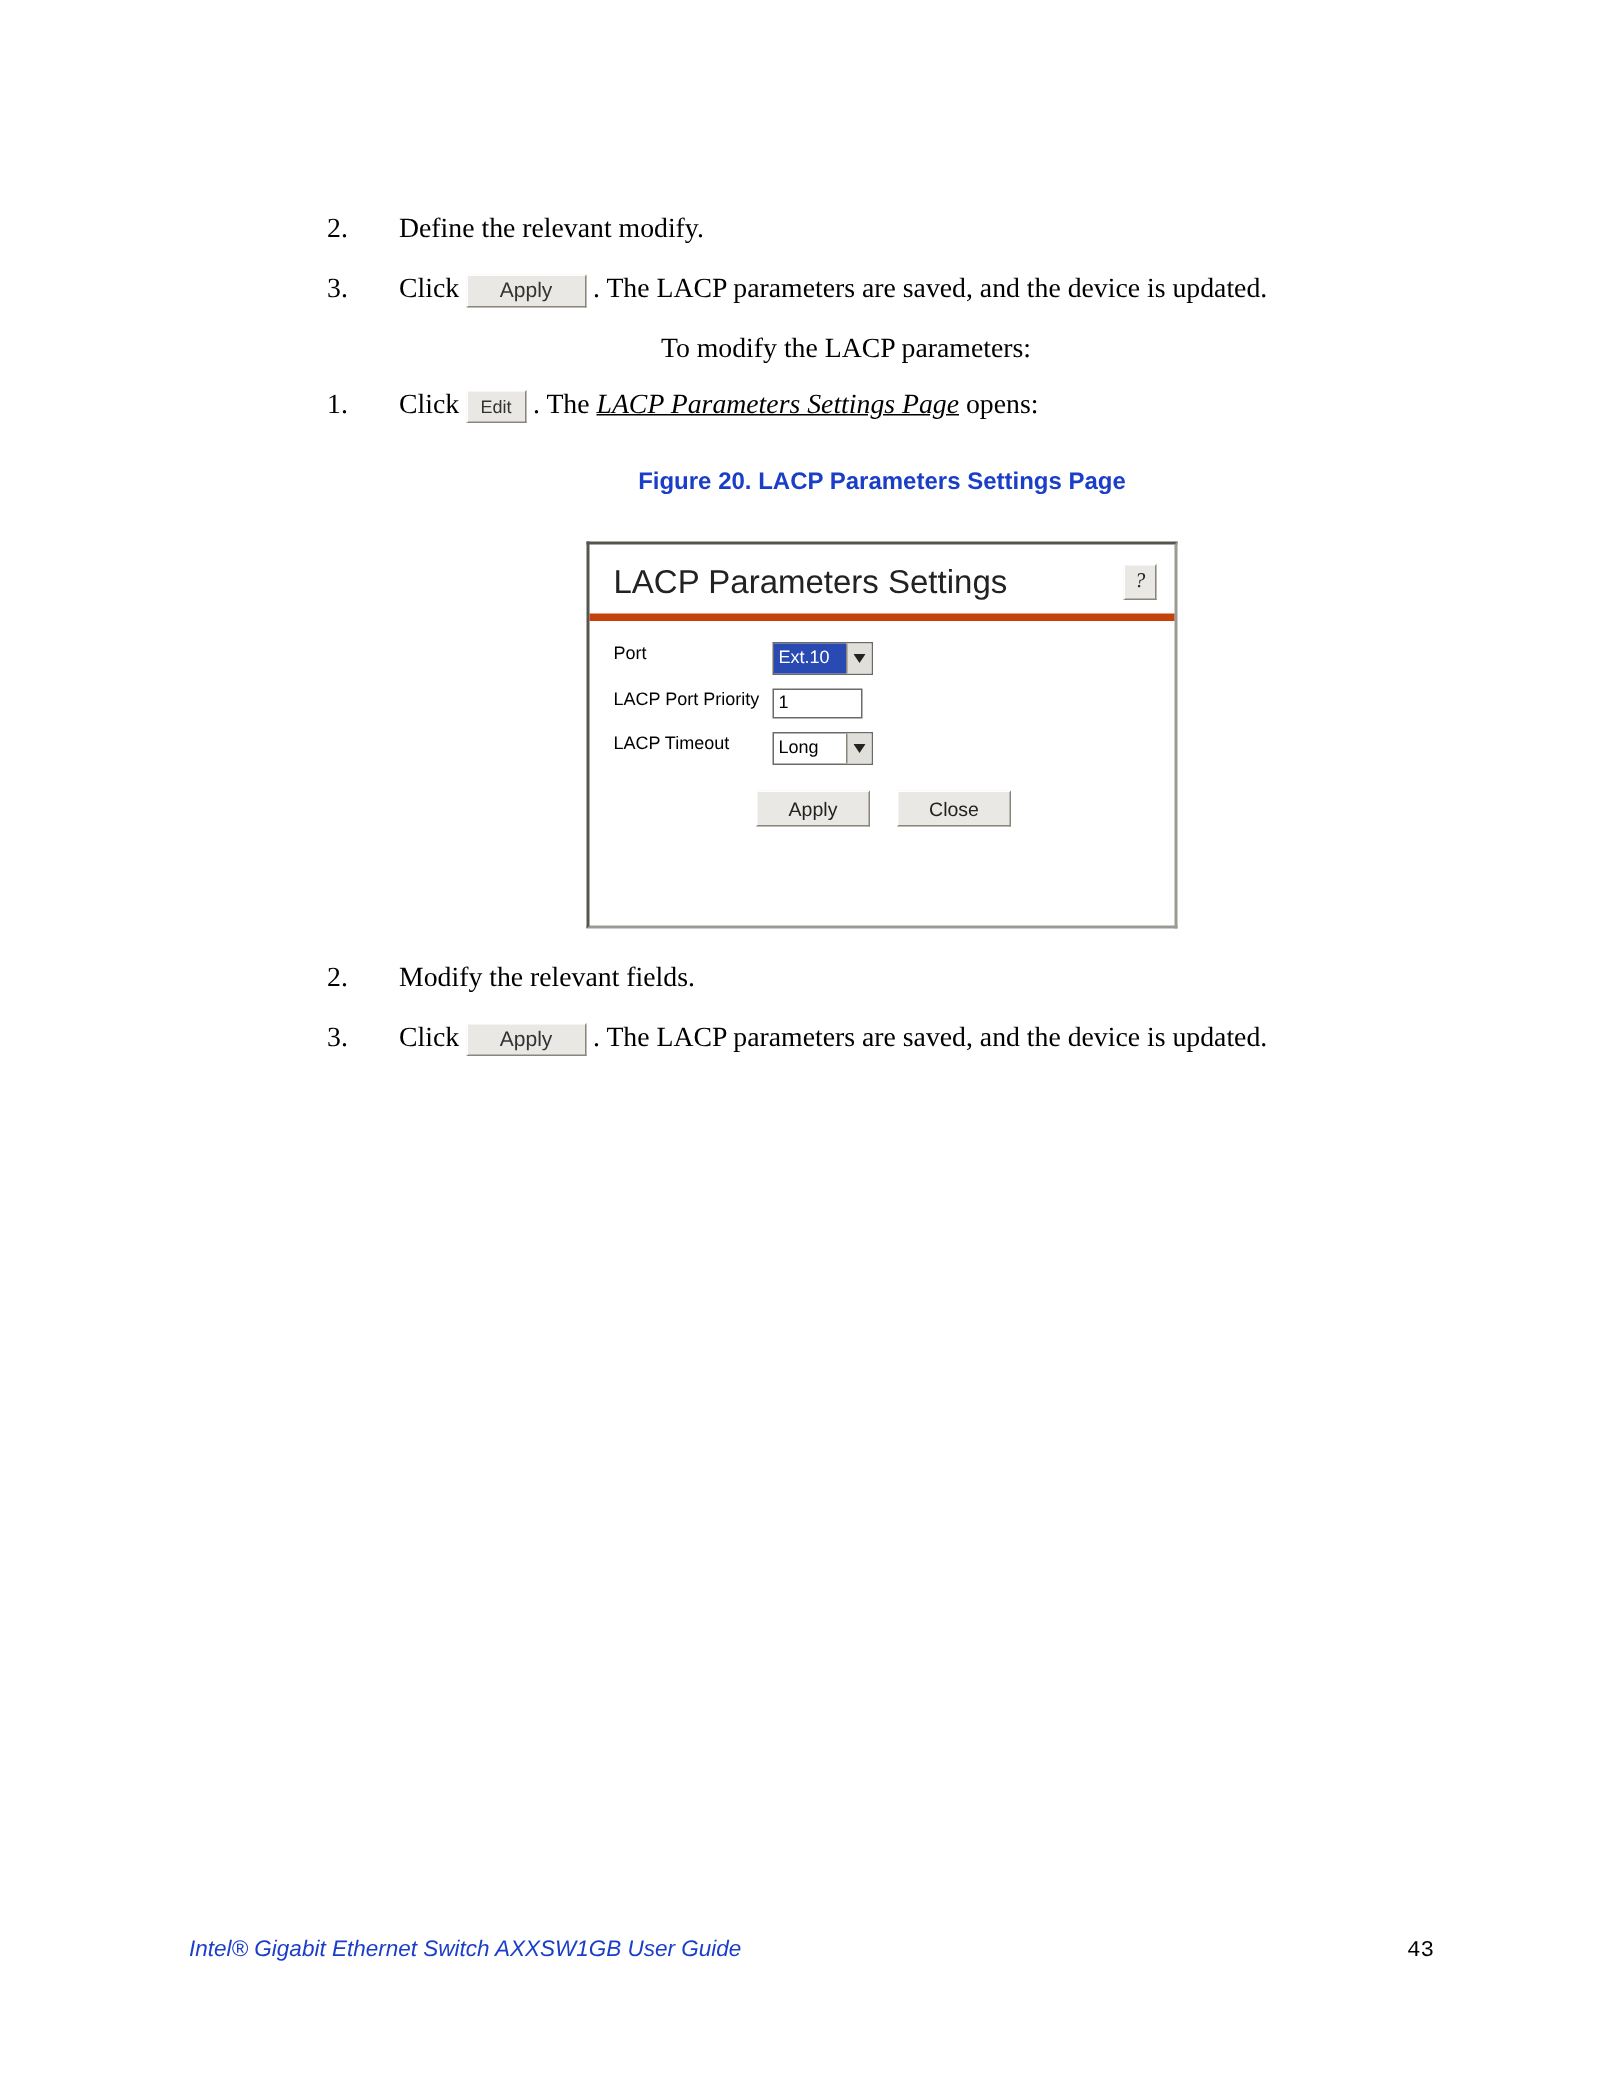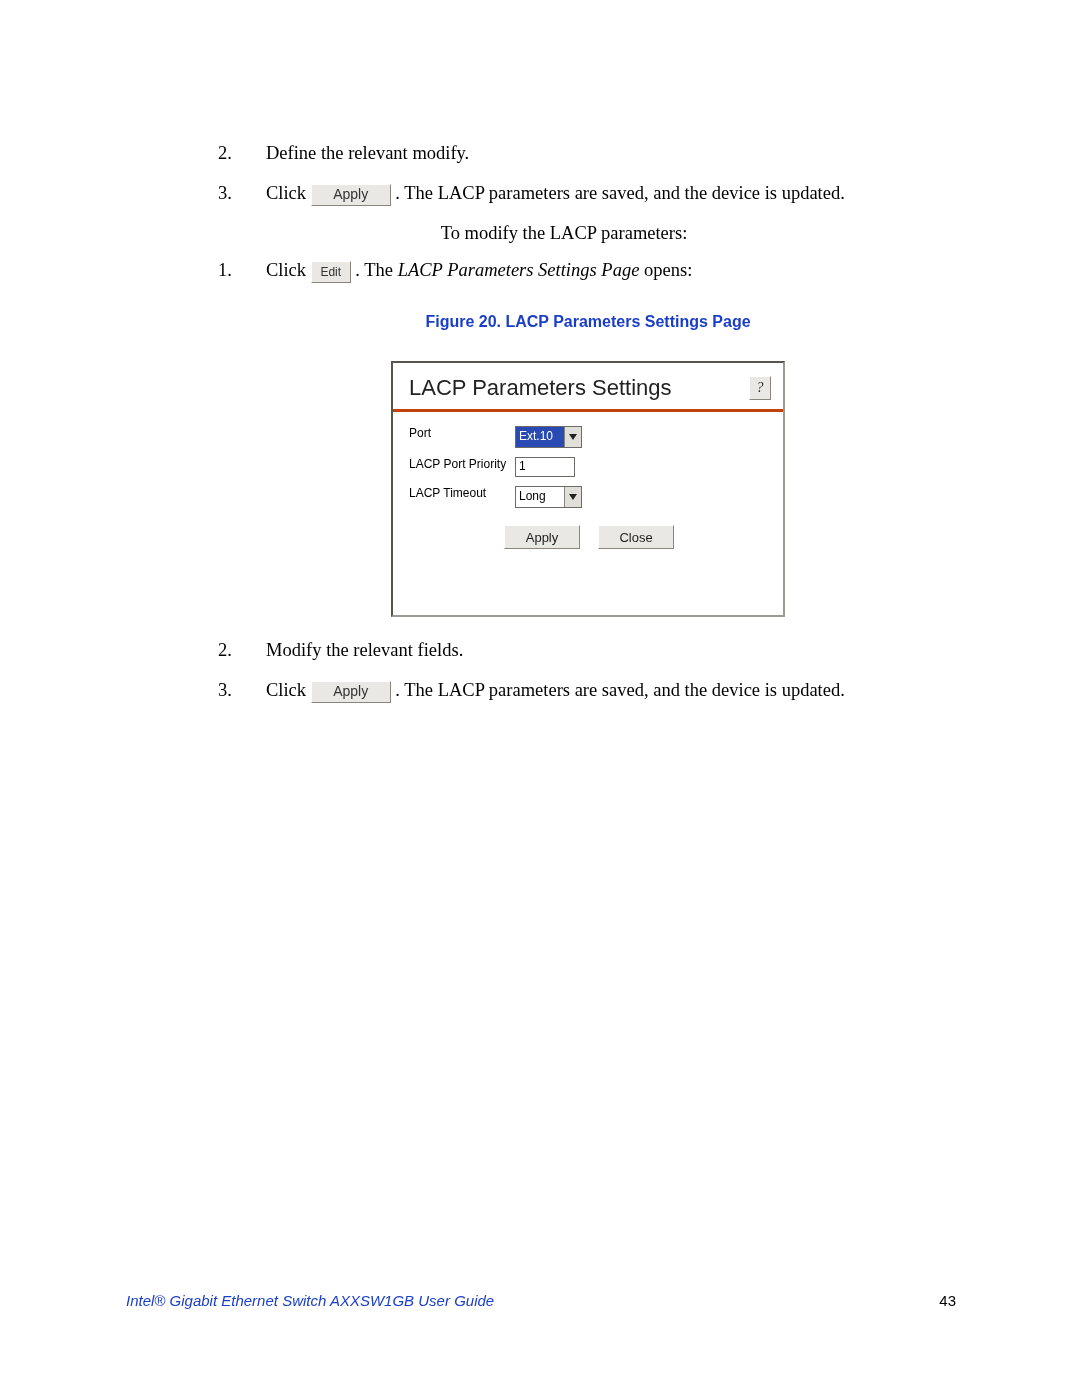--- a/index.html
+++ b/index.html
@@ -56,21 +56,21 @@
     padding: 0 8px;
   }
   .ui-btn.apply { width: 80px; }
   .ui-btn.edit  { width: 40px; font-size: 12px; text-align: center; }
   .unindented {
     margin-left: -48px;
     margin-top: 10px;
     margin-bottom: 10px;
     justify-content: center;
   }
-  .italic { font-style: italic; }
+  .italic { font-style: italic; text-decoration: underline; }
   .figure-caption {
     text-align: center;
     color: #1a3ec7;
     font-family: Arial, Helvetica, sans-serif;
     font-weight: bold;
     font-size: 16px;
     margin: 28px 0 30px 0;
   }
   
   .dialog {
@@ -80,21 +80,21 @@
     border-top-color: #58554f;
     border-left-color: #58554f;
     background: #fff;
     font-family: Arial, Helvetica, sans-serif;
   }
   .dialog-header {
     display: flex;
     align-items: center;
     justify-content: space-between;
     padding: 12px 12px 8px 16px;
-    border-bottom: 3px solid #c2410c;
+    border-bottom: 5px solid #c2410c;
   }
   .dialog-title {
     font-size: 22px;
     color: #222;
   }
   .help-btn {
     width: 20px; height: 22px;
     display: inline-flex; align-items: center; justify-content: center;
     background: #e9e8e4;
     border: 1px solid #8a867d;
@@ -172,21 +172,21 @@
     align-items: baseline;
     font-family: Arial, Helvetica, sans-serif;
     font-style: italic;
     color: #1a3ec7;
     font-size: 15px;
     gap: 46px;
   }
   .footer .pgnum {
     font-style: normal;
     color:#000;
-    font-family: Liberation Sans, sans-serif;
+    font-family: Liberation Mono, monospace;
     font-size: 15px;
   }
 </style>
 </head>
 <body>
 
 <div class="page">
   <div class="content">
 
     <div class="list-row">

